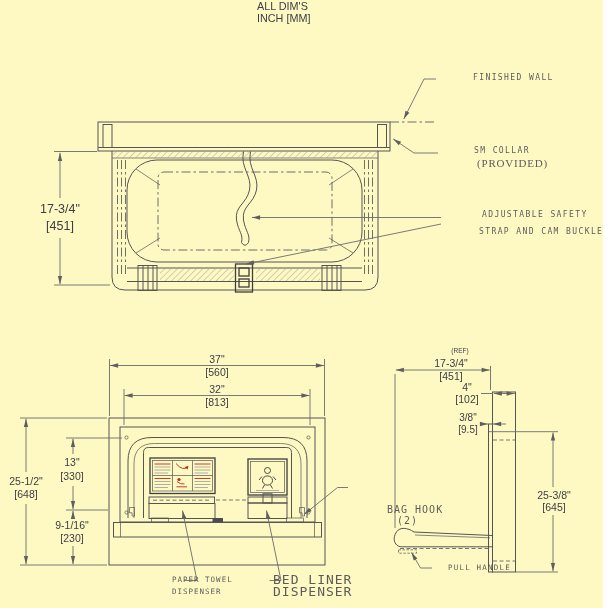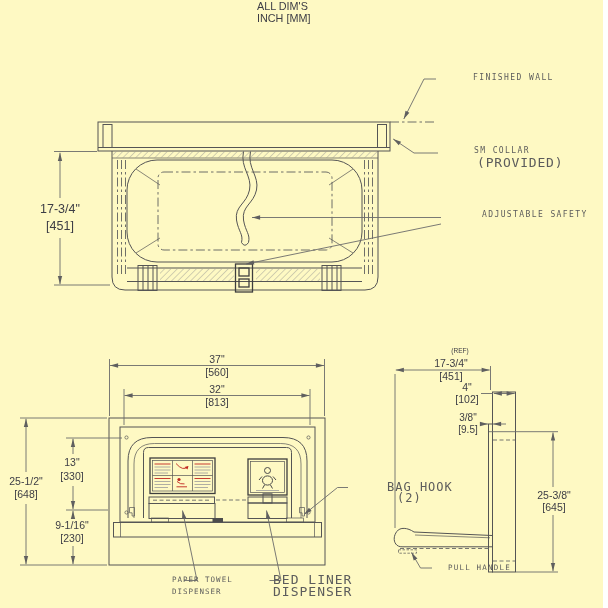--- a/index.html
+++ b/index.html
@@ -5,21 +5,21 @@
   html,body{margin:0;padding:0;background:#fff;}
   .canvas{position:relative;width:603px;height:608px;background:#fef9c3;overflow:hidden;
           font-family:"Liberation Sans",sans-serif;}
   svg{position:absolute;left:0;top:0;}
   .t{position:absolute;white-space:nowrap;}
   .dim-t{font-family:"Liberation Sans",sans-serif;color:#3d3d45;font-size:10.5px;
          line-height:12.5px;text-align:center;}
   .dim-t div{white-space:nowrap;}
   .cad{font-family:"DejaVu Sans Mono",monospace;color:#5c5c5c;font-size:8px;
        letter-spacing:1.4px;line-height:12px;padding-left:36px;}
-  .cad-sm{font-size:13px;letter-spacing:0.8px;}
+  .cad-sm{font-size:11px;letter-spacing:0.8px;font-family:Liberation Serif, serif;}
 </style>
 </head>
 <body>
 
 <div class="canvas">
 
 <svg width="608" height="608" viewBox="0 0 608 608">
   <defs>
     <marker id="ah" viewBox="0 0 10 6" refX="9.5" refY="3" markerWidth="10" markerHeight="6" orient="auto-start-reverse">
           <path d="M0.5,0.6 L9.5,3 L0.5,5.4 Z" fill="#5f5f5f"></path>
@@ -252,20 +252,21 @@
 
 <div class="t dim-t" style="left:257px;top:1px;text-align:left;line-height:11.5px;font-size:10.8px;">
   <div>ALL DIM'S</div>
   <div>INCH [MM]</div>
 </div>
 
 <div class="t cad" style="left:437px;top:72px;">FINISHED WALL</div>
 <div class="t cad" style="left:438px;top:145px;">SM COLLAR</div>
 <div class="t cad cad-sm" style="left:441px;top:157px;">(PROVIDED)</div>
 <div class="t cad" style="left:446px;top:209px;">ADJUSTABLE SAFETY</div>
+<div class="t cad" style="left:443px;top:226px;">STRAP AND CAM BUCKLE</div>
 
 <div class="t dim-t" style="left:33px;top:201px;width:54px;font-size:12.5px;line-height:16.5px;">
   <div>17-3/4"</div>
   <div>[451]</div>
 </div>
 
 <div class="t dim-t" style="left:194px;top:353px;width:46px;">
   <div>37"</div>
   <div>[560]</div>
 </div>
@@ -287,21 +288,21 @@
 </div>
 
 <div class="t cad" style="left:136px;top:574px;font-size:7.5px;letter-spacing:1px;line-height:11.5px;">
   <div>PAPER TOWEL</div>
   <div>DISPENSER</div>
 </div>
 <div class="t cad" style="left:237px;top:574px;font-size:13px;letter-spacing:1px;line-height:11.5px;">
   <div>BED LINER</div>
   <div>DISPENSER</div>
 </div>
-<div class="t cad" style="left:351px;top:482px;font-size:12px;letter-spacing:1px;line-height:11px;">
+<div class="t cad" style="left:351px;top:504px;font-size:10px;letter-spacing:1px;line-height:11px;">
   <div>BAG HOOK</div>
   <div style="margin-left:10px;">(2)</div>
 </div>
 
 <div class="t dim-t" style="left:444px;top:347px;width:32px;font-size:6.5px;line-height:8px;">(REF)</div>
 <div class="t dim-t" style="left:427px;top:357px;width:48px;">
   <div>17-3/4"</div>
   <div>[451]</div>
 </div>
 <div class="t dim-t" style="left:452px;top:381px;width:30px;line-height:12px;">

